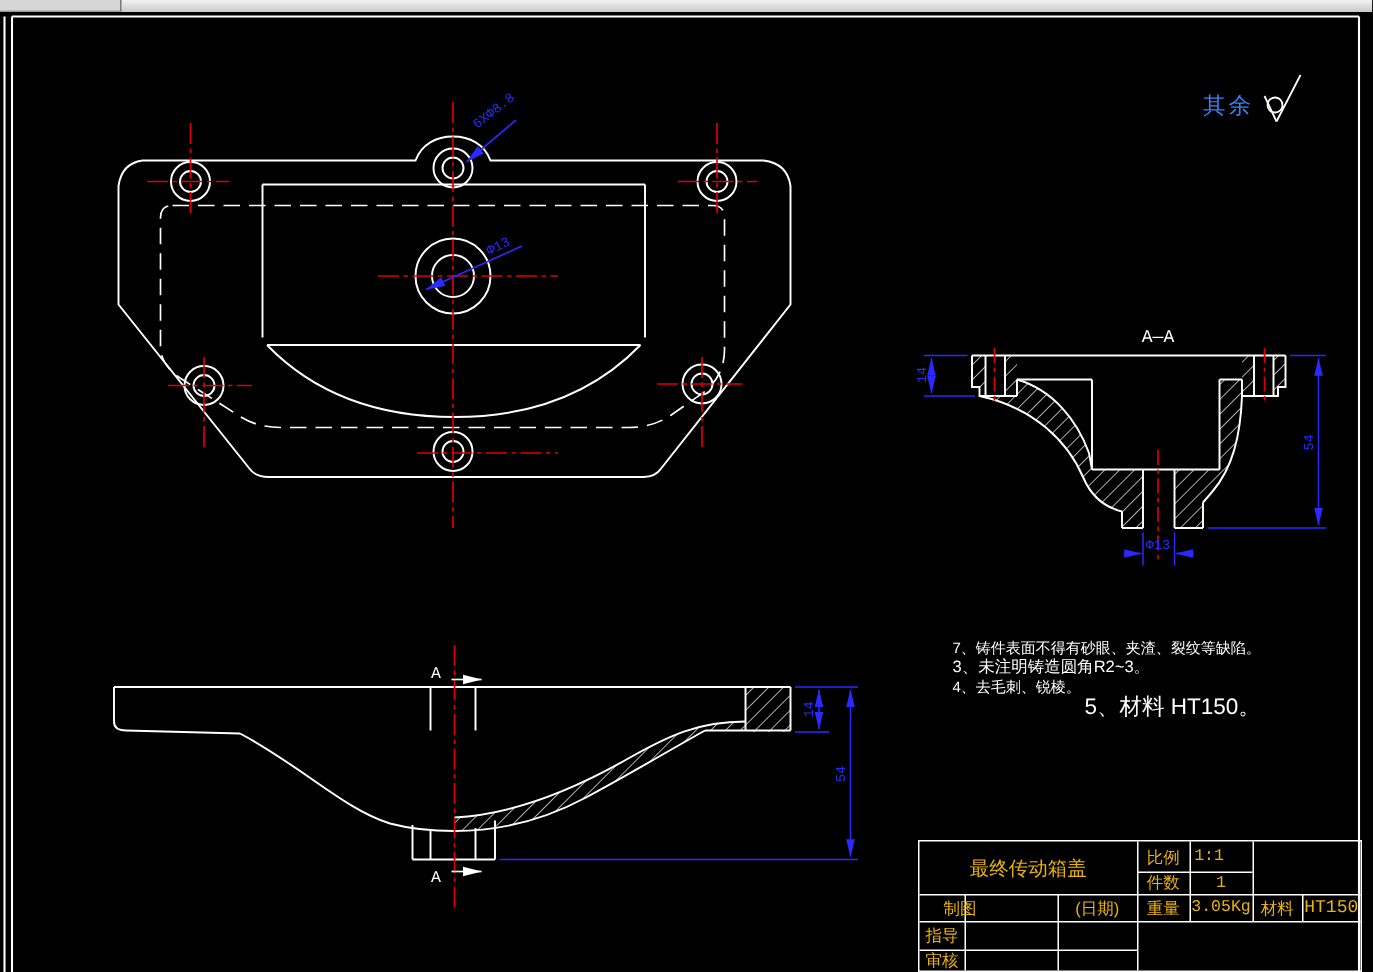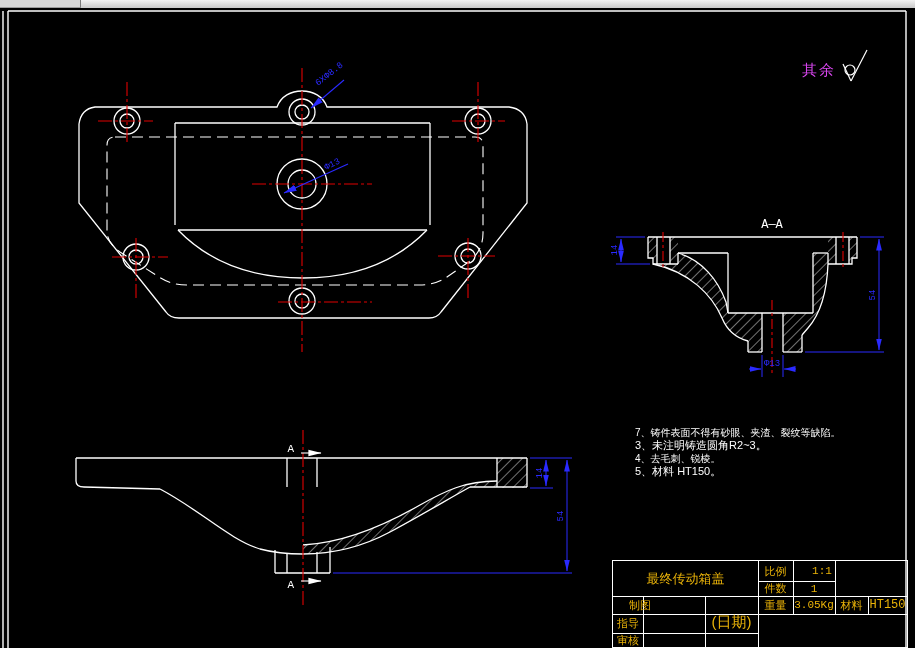--- a/index.html
+++ b/index.html
@@ -8,23 +8,23 @@
   
   #chrome{position:absolute;left:0;top:0;width:915px;height:8px;
           background:linear-gradient(#f2f2f2,#c9c9c9);}
   #chrome .seg{position:absolute;left:0;top:0;width:80px;height:7px;background:#d6d6d6;
           border-right:1px solid #7a7a7a;border-bottom:1px solid #9a9a9a;}
   svg{position:absolute;left:0;top:0;}
   
   #notes{position:absolute;left:635px;top:426px;color:#fff;font-size:10px;line-height:13px;
          white-space:nowrap;}
   #notes .n3{font-size:11px;}
-  #notes .n5{font-size:11px;}
-  
-  #surf{position:absolute;left:802px;top:61px;color:#d946ef;font-size:15px;letter-spacing:2px;}
+  #notes .n5{font-size:15px;text-align:right;}
+  
+  #surf{position:absolute;left:802px;top:61px;color:#3b82f6;font-size:15px;letter-spacing:2px;}
   
   #tblock{position:absolute;left:612px;top:560px;width:294px;height:86px;
           border:1px solid #fff;color:#eab308;}
   #tblock .ln{position:absolute;background:#fff;}
   #tblock .cell{position:absolute;display:flex;align-items:center;justify-content:center;
           white-space:nowrap;overflow:hidden;}
   .mono{font-family:"Liberation Mono","DejaVu Sans Mono",monospace;}
 </style>
 </head>
 <body>
@@ -223,25 +223,25 @@
     <div class="ln" style="left:30px;top:35px;width:1px;height:51px"></div>
     <div class="ln" style="left:92px;top:35px;width:1px;height:51px"></div>
     <div class="ln" style="left:255px;top:35px;width:1px;height:18px"></div>
     <div class="ln" style="left:145px;top:20px;width:77px;height:1px"></div>
     <div class="ln" style="left:0;top:35px;width:294px;height:1px"></div>
     <div class="ln" style="left:0;top:53px;width:294px;height:1px"></div>
     <div class="ln" style="left:0;top:72px;width:145px;height:1px"></div>
 
     <div class="cell" style="left:0;top:0;width:145px;height:35px;font-size:13px">最终传动箱盖</div>
     <div class="cell" style="left:145px;top:0;width:35px;height:20px;font-size:11px">比例</div>
-    <div class="cell mono" style="left:188px;top:0;width:42px;height:20px;font-size:11px">1:1</div>
+    <div class="cell mono" style="left:172px;top:0;width:42px;height:20px;font-size:11px">1:1</div>
     <div class="cell" style="left:145px;top:20px;width:35px;height:15px;font-size:11px">件数</div>
     <div class="cell mono" style="left:180px;top:20px;width:42px;height:15px;font-size:11px">1</div>
     <div class="cell" style="left:12px;top:35px;width:30px;height:18px;font-size:11px">制图</div>
-    <div class="cell" style="left:92px;top:52px;width:53px;height:18px;font-size:15px">(日期)</div>
+    <div class="cell" style="left:92px;top:35px;width:53px;height:18px;font-size:11px">(日期)</div>
     <div class="cell" style="left:145px;top:35px;width:35px;height:18px;font-size:11px">重量</div>
     <div class="cell mono" style="left:180px;top:35px;width:42px;height:18px;font-size:11px">3.05Kg</div>
     <div class="cell" style="left:222px;top:35px;width:33px;height:18px;font-size:11px">材料</div>
     <div class="cell mono" style="left:255px;top:35px;width:39px;height:18px;font-size:12px">HT150</div>
     <div class="cell" style="left:0;top:53px;width:30px;height:19px;font-size:11px">指导</div>
     <div class="cell" style="left:0;top:72px;width:30px;height:14px;font-size:11px">审核</div>
   </div>
 </div>
 
 </body></html>

